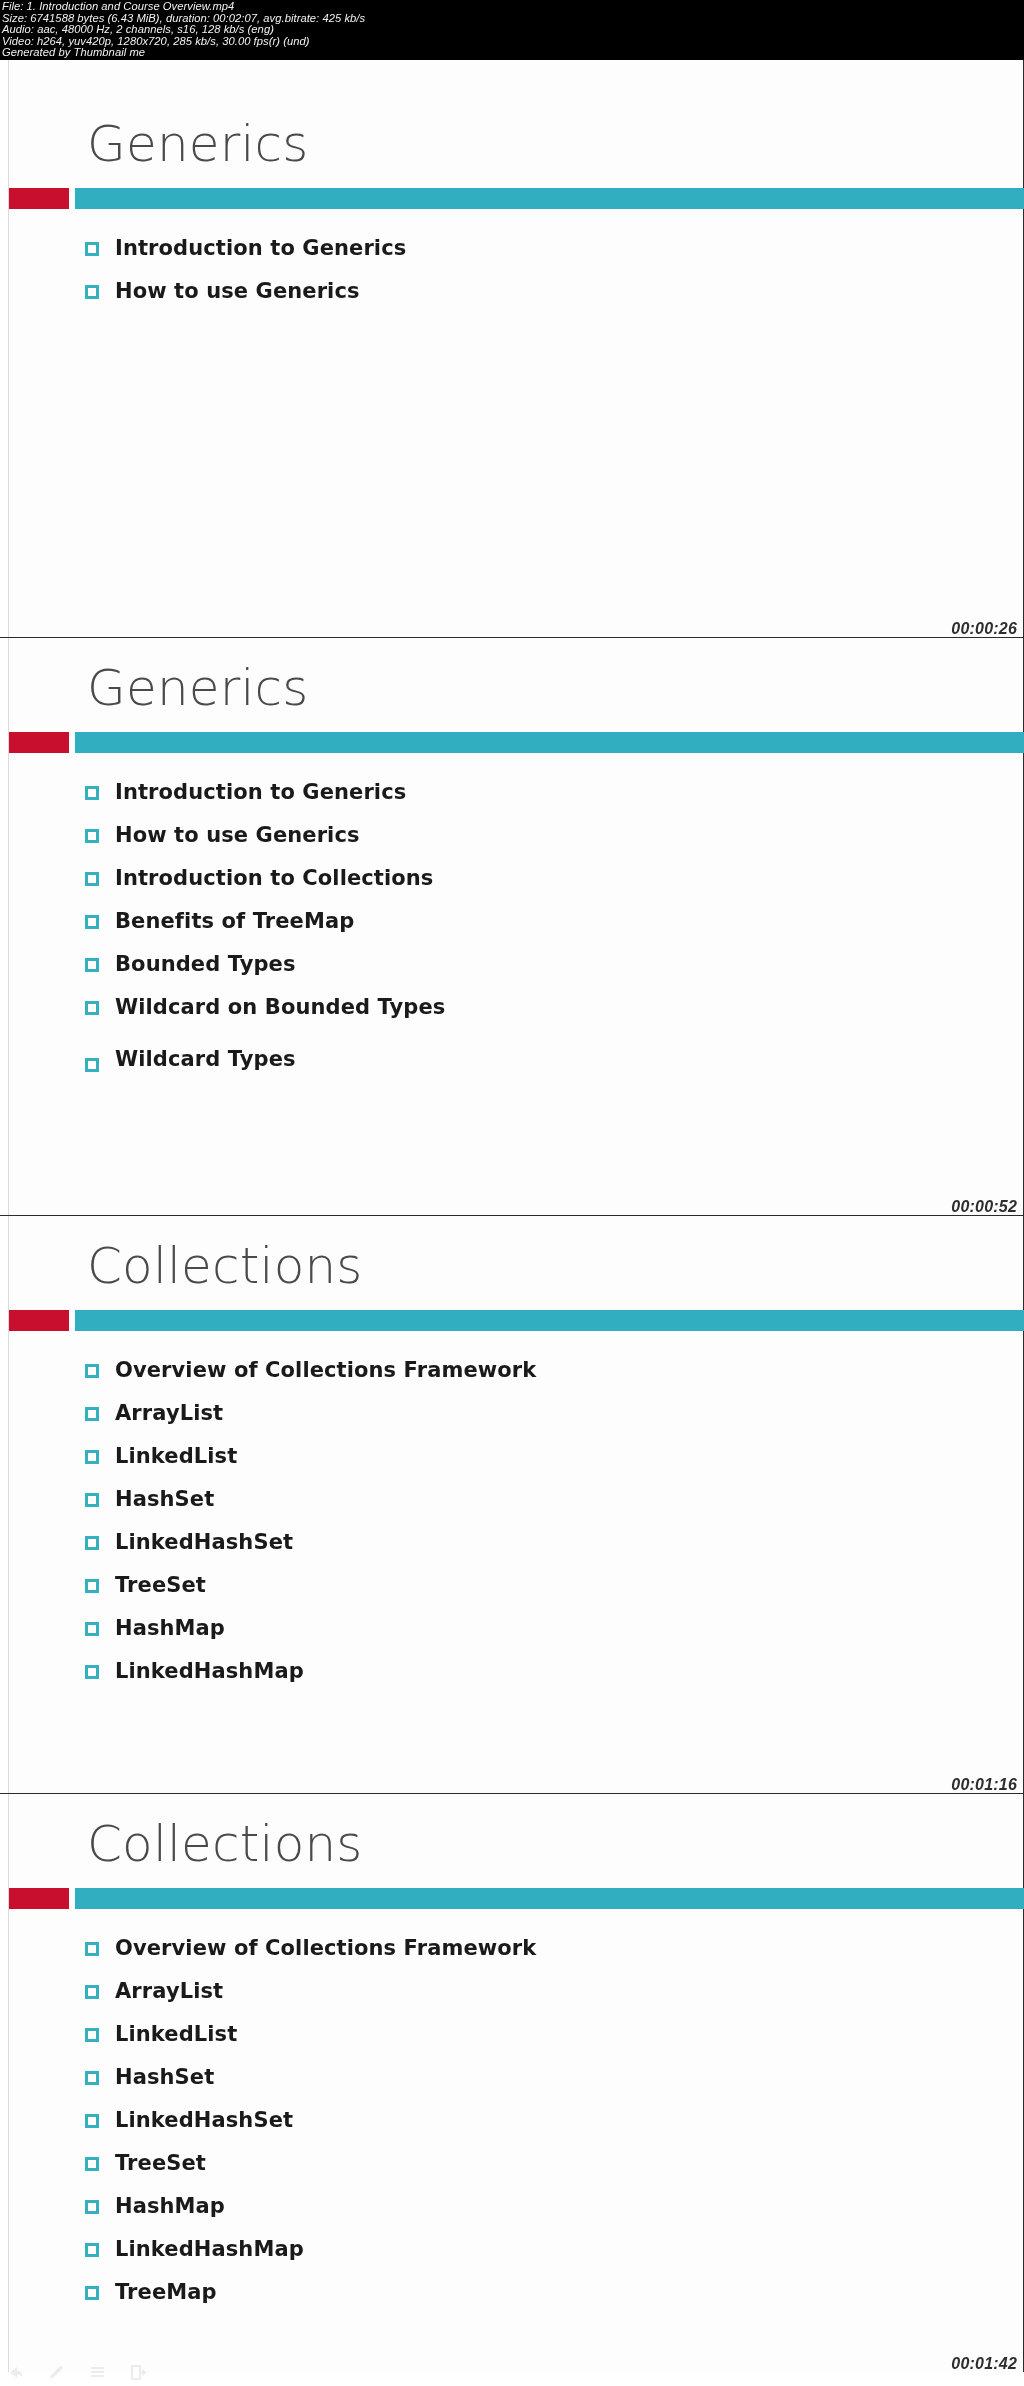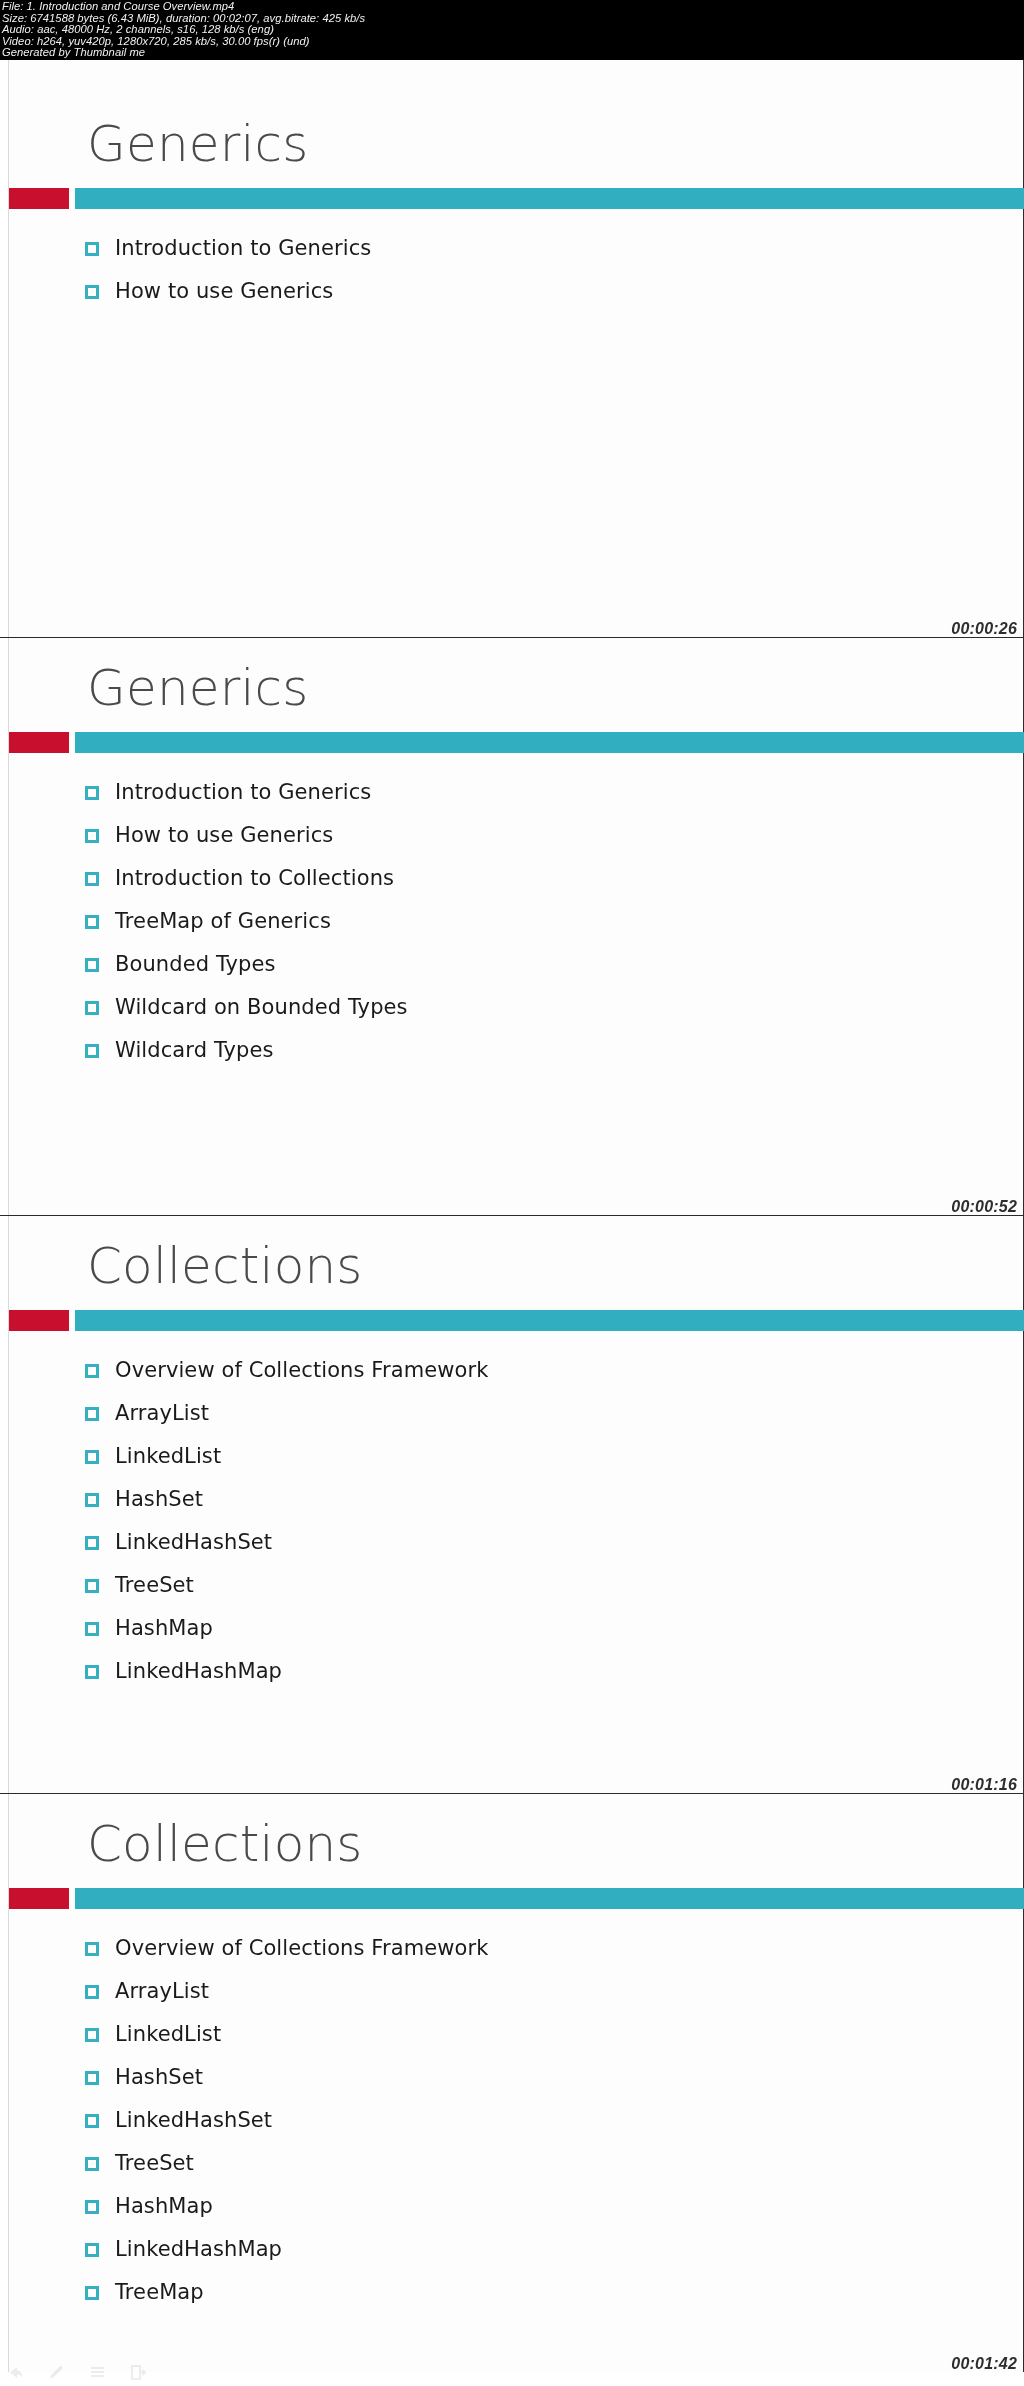--- a/index.html
+++ b/index.html
@@ -128,21 +128,21 @@
     background: #ffffff;
     margin-right: 16px;
     position: relative;
     top: 1px;
   }
   .bullet-text {
     font-family: "DejaVu Sans", sans-serif;
     font-size: 21px;
     line-height: 24px;
     color: #1a1a1a;
-    font-weight: 400;
+    font-weight: 700;
     letter-spacing: 0.1px;
   }
 
   
   .timestamp {
     position: absolute;
     right: 6px;
     bottom: 2px;
     font-family: "Liberation Sans", sans-serif;
     font-style: italic;
@@ -223,31 +223,31 @@
             <li class="bullet-item" style="height: 43px;">
               <span class="bullet-marker"></span>
               <span class="bullet-text">How to use Generics</span>
             </li>
             <li class="bullet-item" style="height: 43px;">
               <span class="bullet-marker"></span>
               <span class="bullet-text">Introduction to Collections</span>
             </li>
             <li class="bullet-item" style="height: 43px;">
               <span class="bullet-marker"></span>
-              <span class="bullet-text">TreeMap of Generics</span>
+              <span class="bullet-text">Benefits of TreeMap</span>
             </li>
             <li class="bullet-item" style="height: 43px;">
               <span class="bullet-marker"></span>
               <span class="bullet-text">Bounded Types</span>
             </li>
             <li class="bullet-item" style="height: 43px;">
               <span class="bullet-marker"></span>
               <span class="bullet-text">Wildcard on Bounded Types</span>
             </li>
-            <li class="bullet-item" style="height: 43px;">
+            <li class="bullet-item" style="height: 43px; align-items: flex-end;">
               <span class="bullet-marker"></span>
               <span class="bullet-text">Wildcard Types</span>
             </li>
           </ul>
           <div class="timestamp">00:00:52</div>
         </div>
       </div>
       <div class="slide tight">
         <div class="slide-inner">
           <div class="slide-title">Collections</div>

